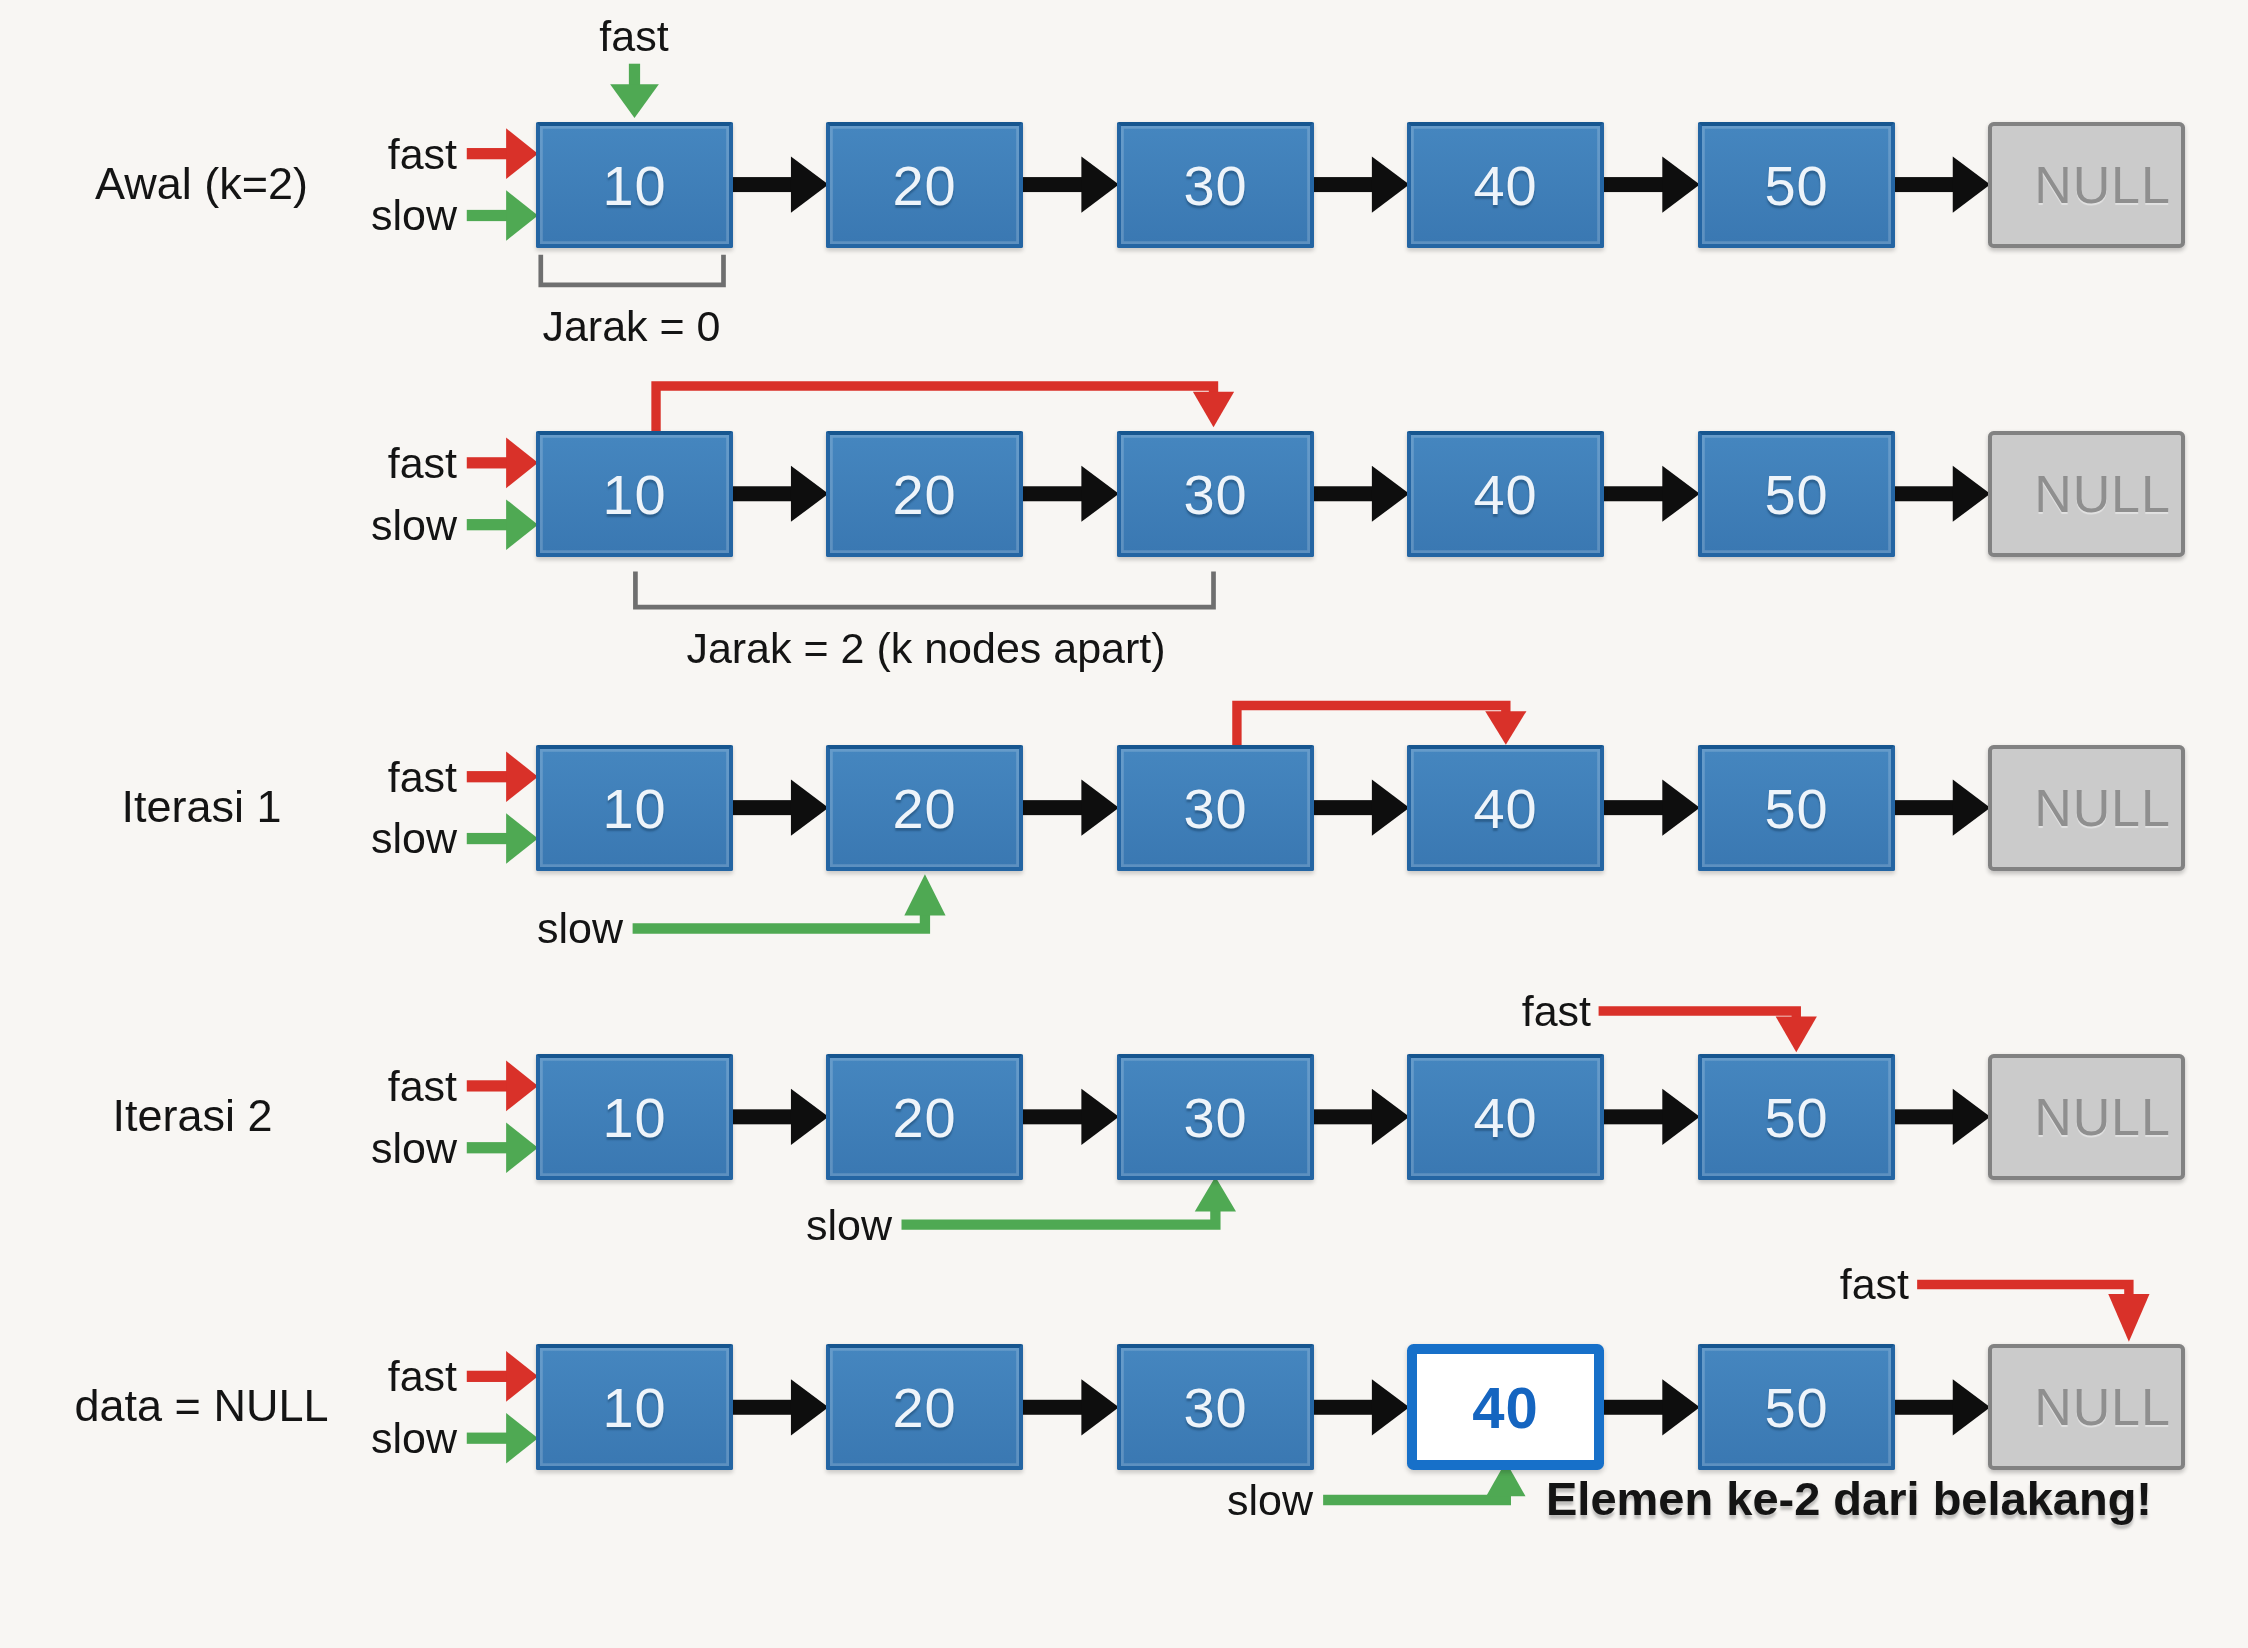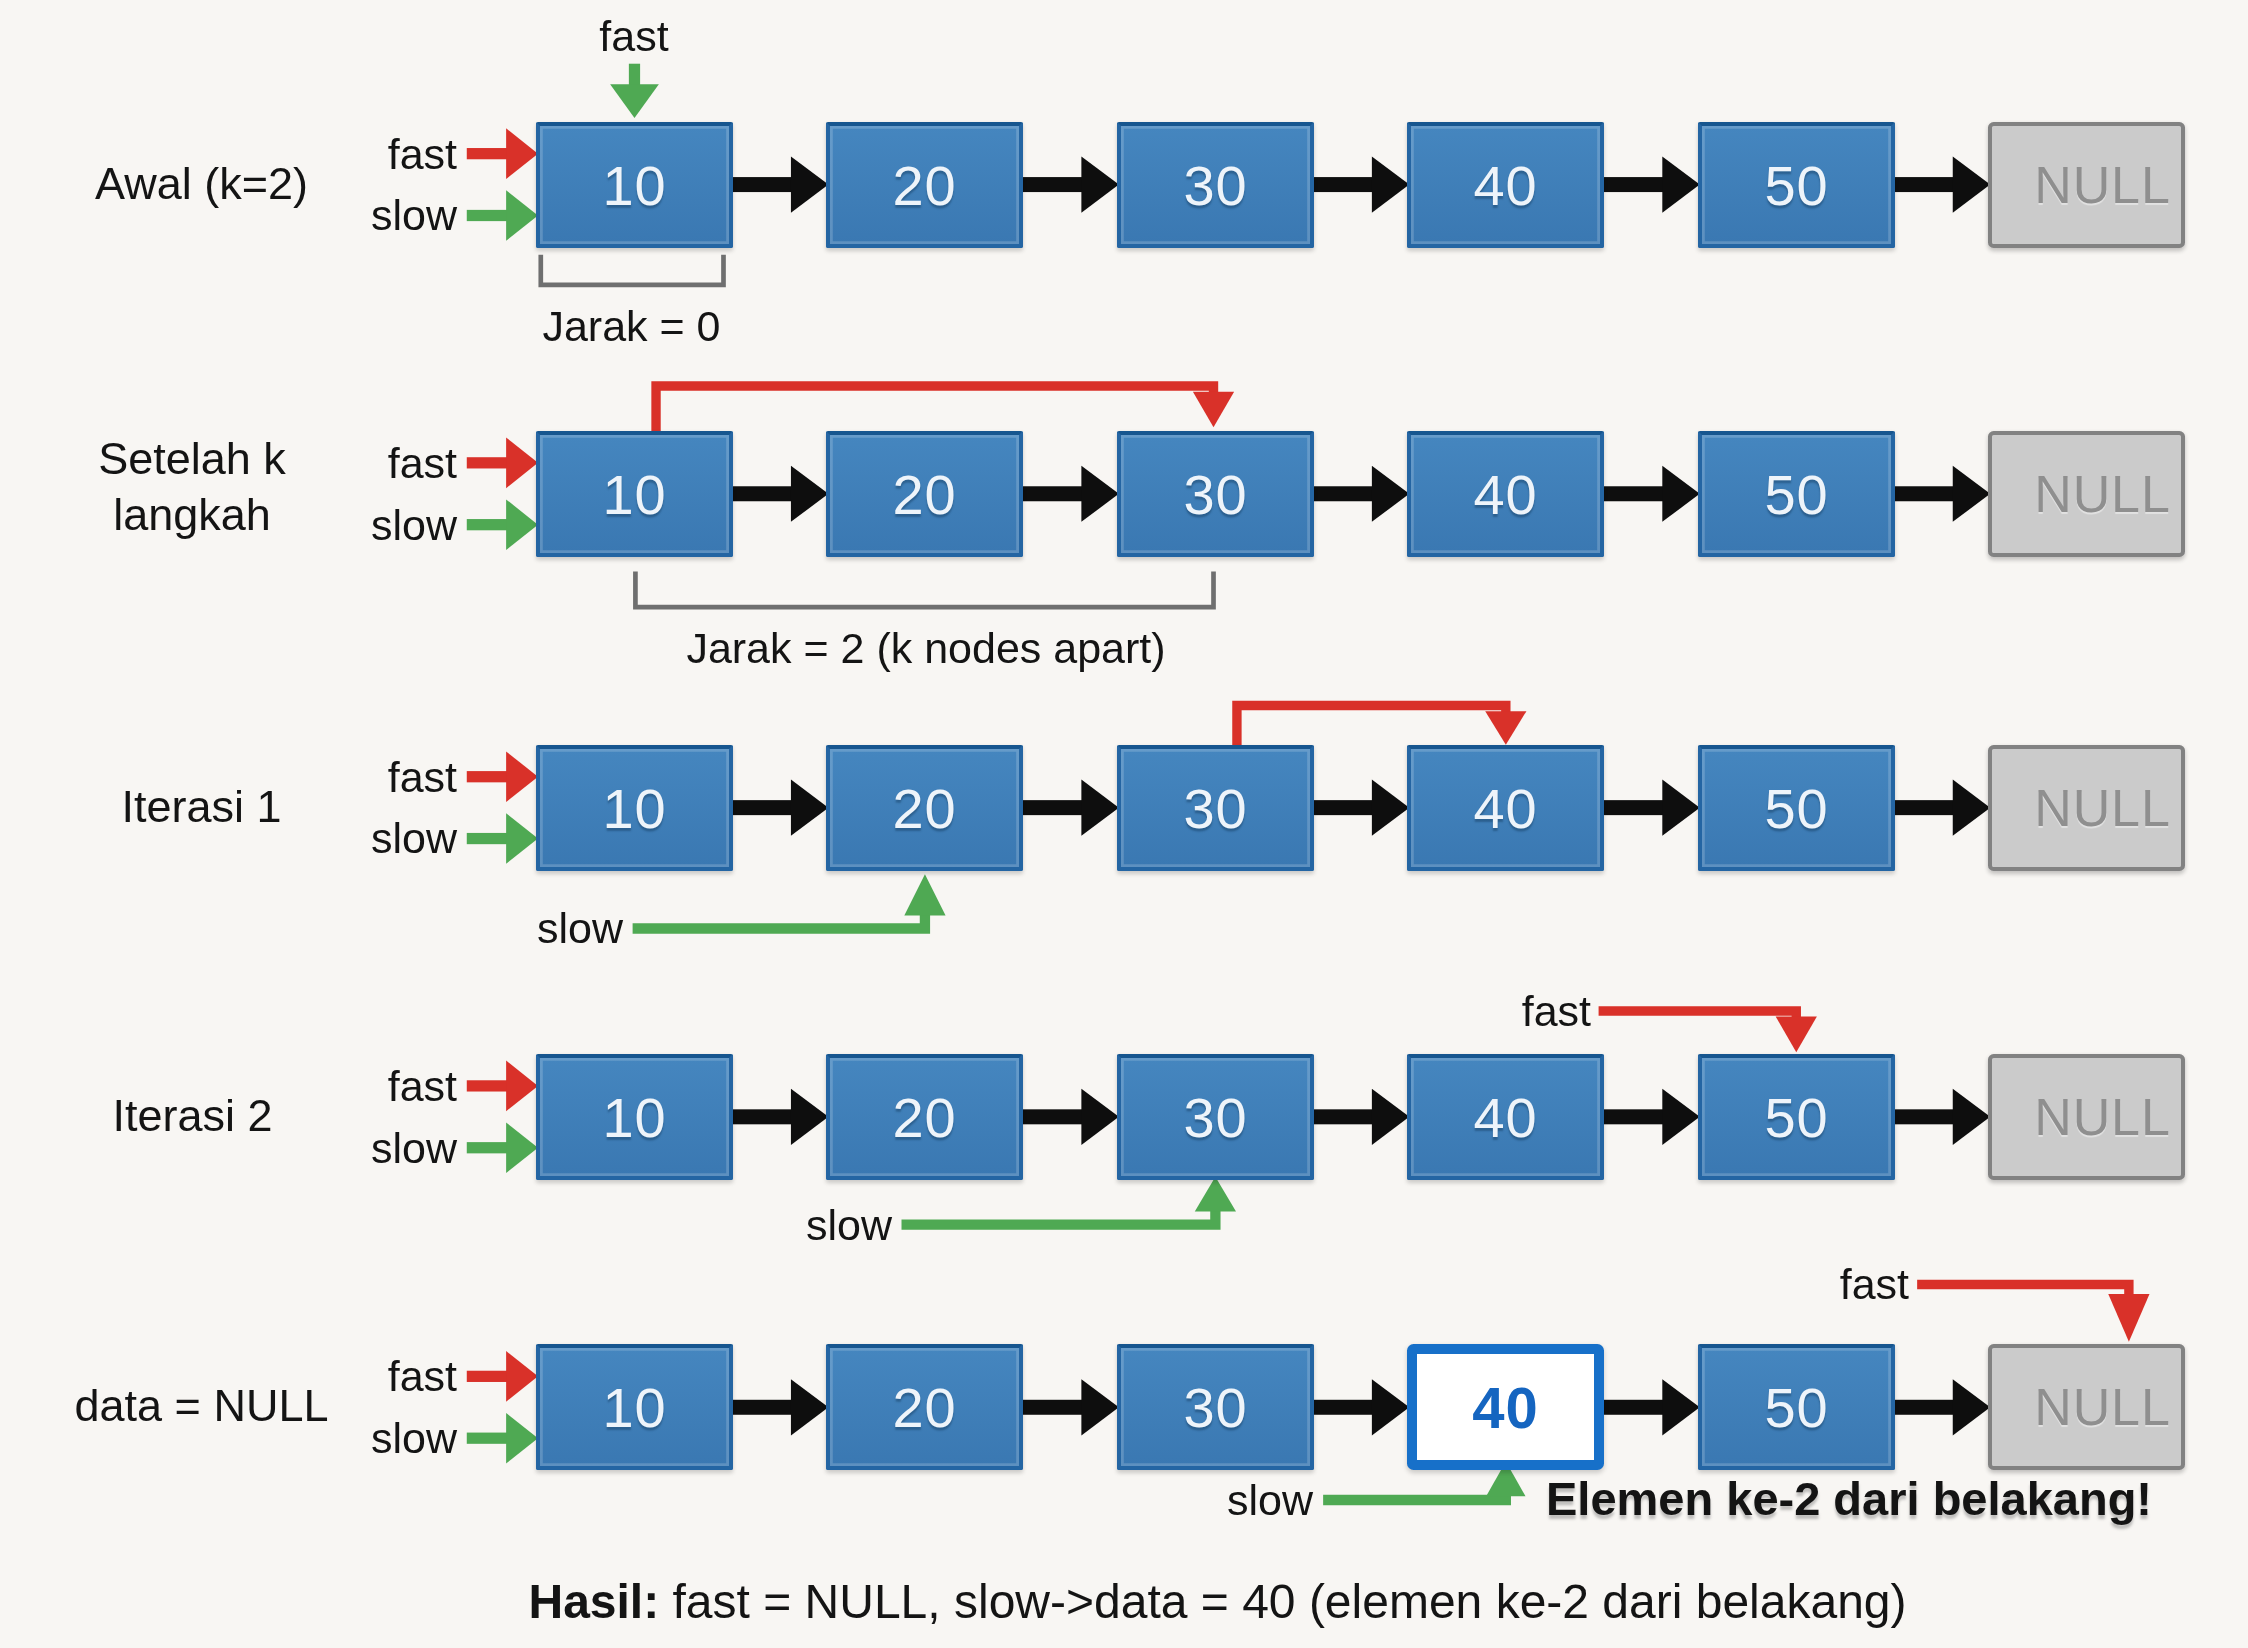--- a/index.html
+++ b/index.html
@@ -151,21 +151,20 @@
   <div class="ptr-label" style="left:279px;top:125px;width:178px;">fast</div>
   <div class="ptr-label" style="left:279px;top:186px;width:178px;">slow</div>
   <div class="node" style="left:536px;top:122px;">10</div>
   <div class="node" style="left:826px;top:122px;">20</div>
   <div class="node" style="left:1117px;top:122px;">30</div>
   <div class="node" style="left:1407px;top:122px;">40</div>
   <div class="node" style="left:1698px;top:122px;">50</div>
   <div class="node nullnode" style="left:1988px;top:122px;">NULL</div>
   <div class="caption" style="left:491px;top:300px;width:281px;">Jarak = 0</div>
 
-  <div class="row-label" style="left:56px;top:431px;width:272px;">Setelah k langkah</div>
   <div class="ptr-label" style="left:279px;top:434px;width:178px;">fast</div>
   <div class="ptr-label" style="left:279px;top:496px;width:178px;">slow</div>
   <div class="node" style="left:536px;top:431px;">10</div>
   <div class="node" style="left:826px;top:431px;">20</div>
   <div class="node" style="left:1117px;top:431px;">30</div>
   <div class="node" style="left:1407px;top:431px;">40</div>
   <div class="node" style="left:1698px;top:431px;">50</div>
   <div class="node nullnode" style="left:1988px;top:431px;">NULL</div>
   <div class="caption" style="left:645px;top:622px;width:562px;">Jarak = 2 (k nodes apart)</div>
 
@@ -198,18 +197,15 @@
   <div class="ptr-label" style="left:1731px;top:1255px;width:178px;">fast</div>
   <div class="node" style="left:536px;top:1344px;">10</div>
   <div class="node" style="left:826px;top:1344px;">20</div>
   <div class="node" style="left:1117px;top:1344px;">30</div>
   <div class="node highlight" style="left:1407px;top:1344px;">40</div>
   <div class="node" style="left:1698px;top:1344px;">50</div>
   <div class="node nullnode" style="left:1988px;top:1344px;">NULL</div>
   <div class="ptr-label" style="left:1126px;top:1471px;width:187px;">slow</div>
   <div class="note" style="left:1546px;top:1471px;text-align:center;">Elemen ke-2 dari belakang!</div>
 
-  <div class="result">
-    <b>Hasil:</b><span> fast = NULL, slow-&gt;data = 40 (elemen ke-2 dari belakang)</span>
-  </div>
 
 </div>
 
 
 </body></html>

